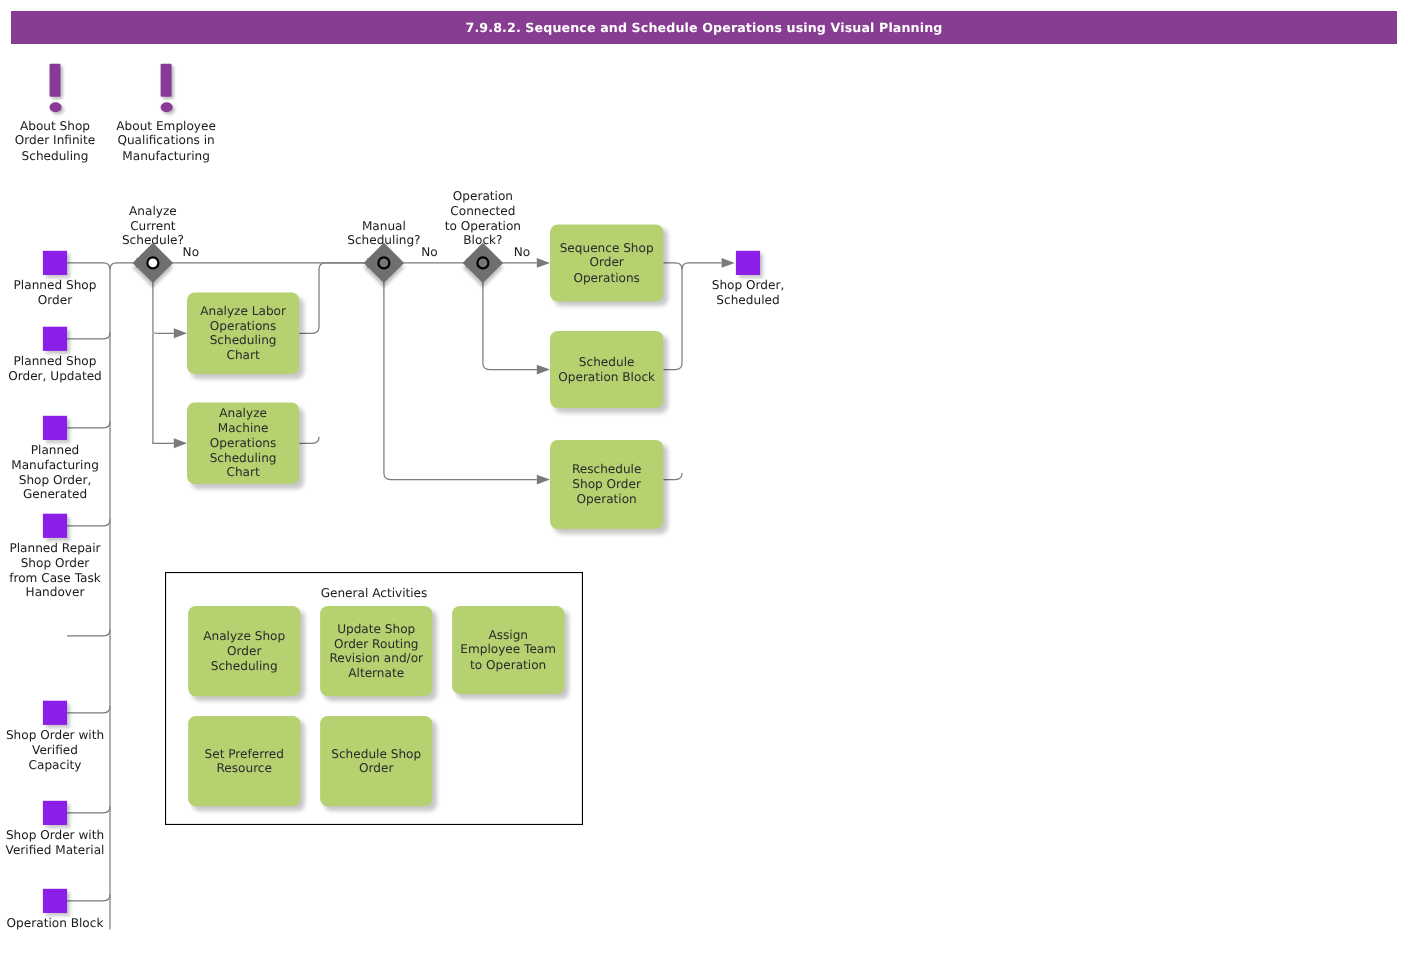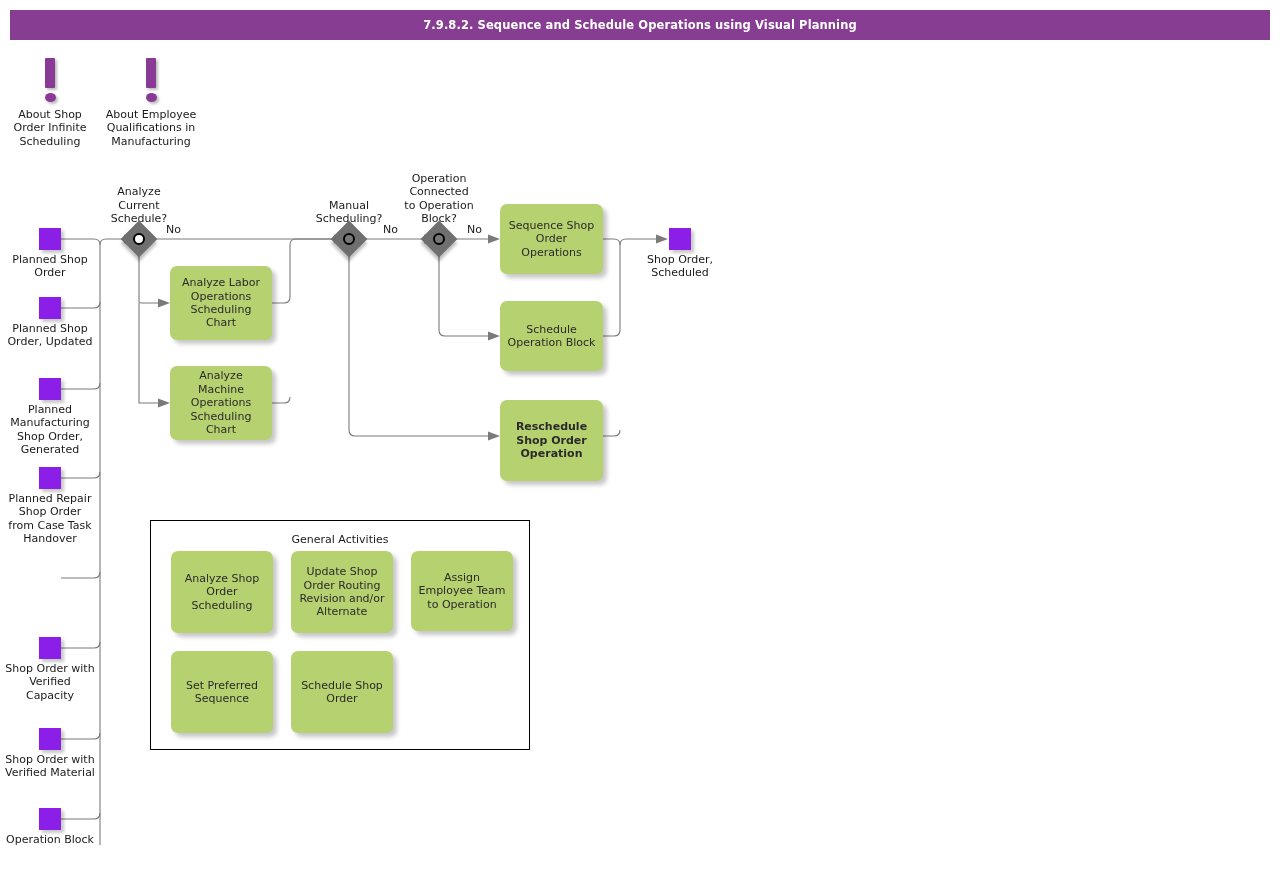--- a/index.html
+++ b/index.html
@@ -343,40 +343,40 @@
 Scheduling
 Chart</div>
 
   <div class="act" style="left:500px; top:204px; width:103px; height:70px;">Sequence Shop
 Order
 Operations</div>
 
   <div class="act" style="left:500px; top:301px; width:103px; height:70px;">Schedule
 Operation Block</div>
 
-  <div class="act" style="left:500px; top:400px; width:103px; height:81px;font-weight:bold;">Reschedule
+  <div class="act" style="left:500px; top:400px; width:103px; height:81px;">Reschedule
 Shop Order
 Operation</div>
 
   <div id="ga-panel">
     <div id="ga-title">General Activities</div>
 
     <div class="act" style="left:20px; top:30px; width:102px; height:82px;">Analyze Shop
 Order
 Scheduling</div>
 
     <div class="act" style="left:140px; top:30px; width:102px; height:82px;">Update Shop
 Order Routing
 Revision and/or
 Alternate</div>
 
     <div class="act" style="left:260px; top:30px; width:102px; height:80px;">Assign
 Employee Team
 to Operation</div>
 
     <div class="act" style="left:20px; top:130px; width:102px; height:82px;">Set Preferred
-Sequence</div>
+Resource</div>
 
     <div class="act" style="left:140px; top:130px; width:102px; height:82px;">Schedule Shop
 Order</div>
   </div>
 
 </div>
 
 </body></html>

